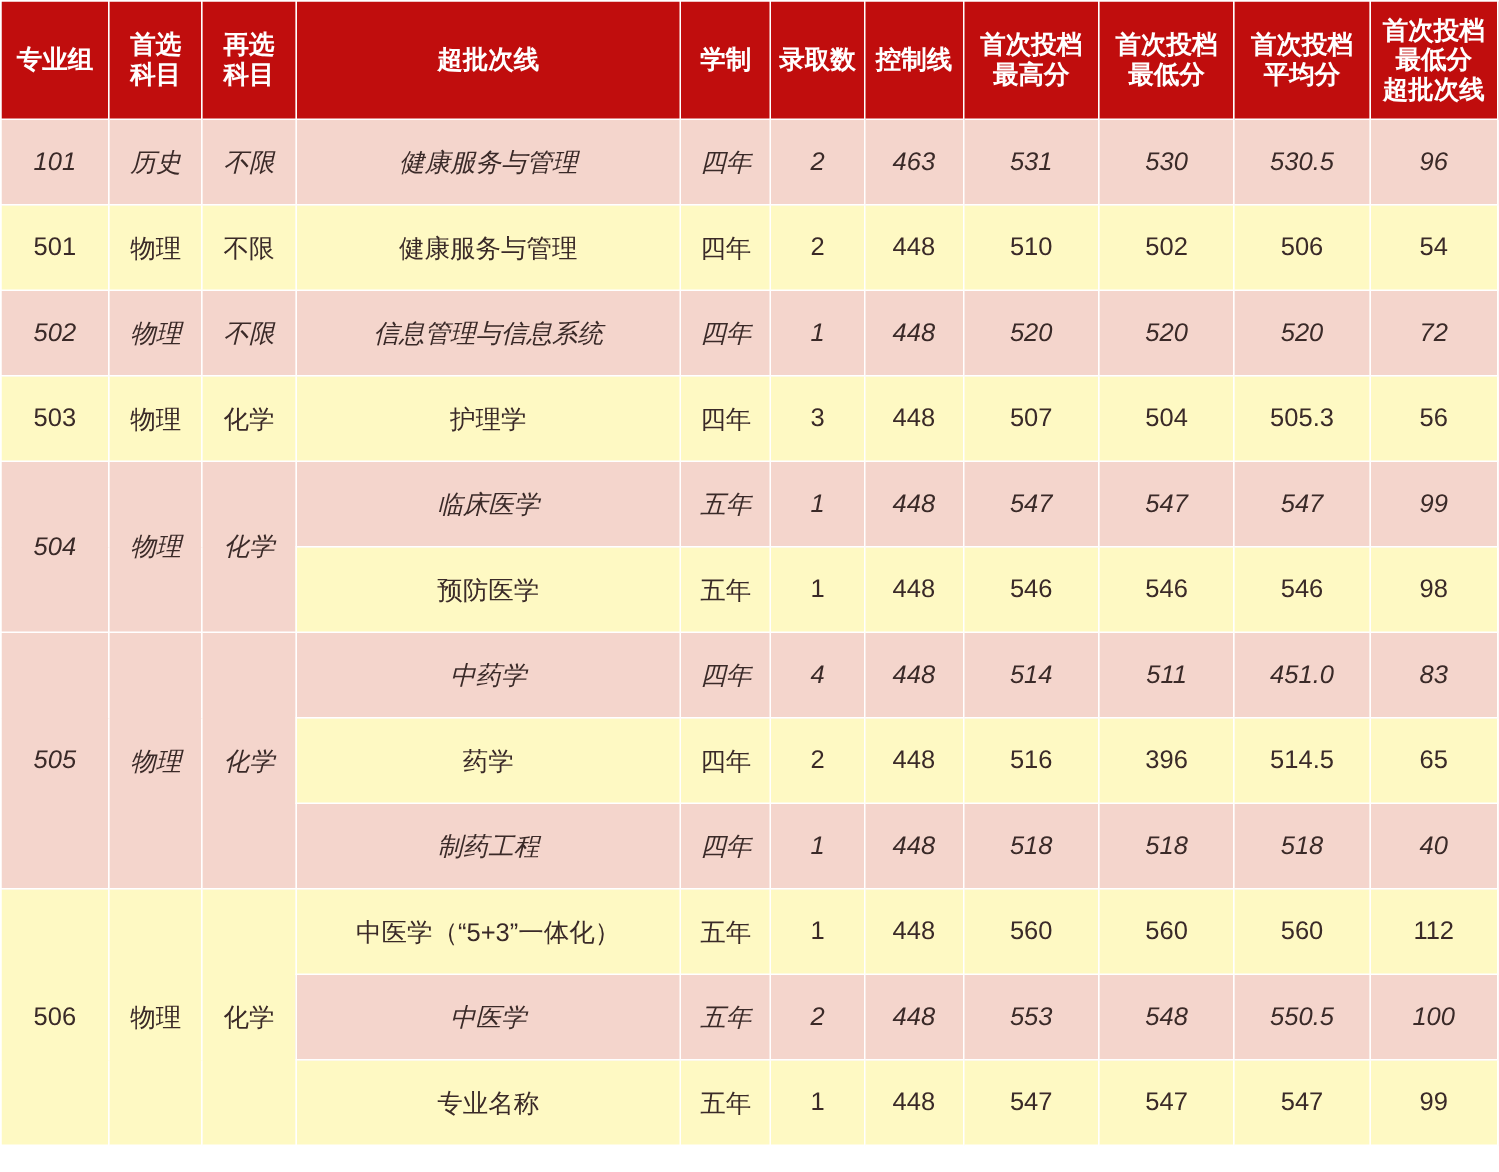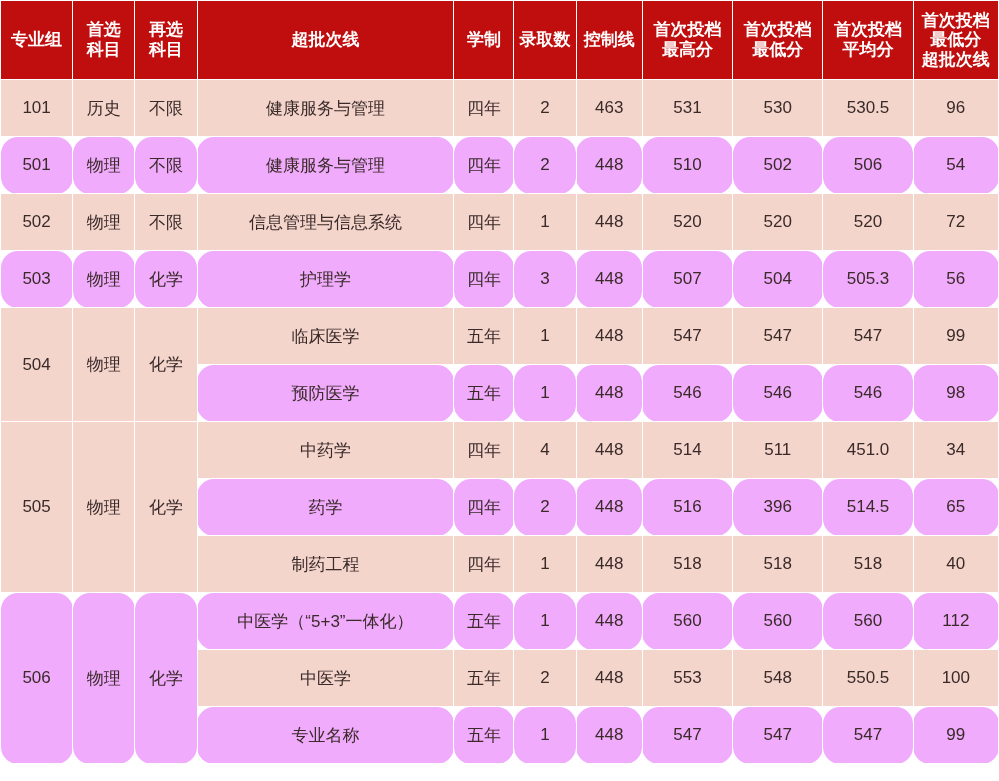--- a/index.html
+++ b/index.html
@@ -35,24 +35,24 @@
     height: 74px;
     line-height: 1.15;
     padding: 2px 1px;
   }
   table.score-table thead th .hl {
     display: block;
   }
   
   tr.r-dark td {
     background: #f4d5cc;
+    font-style: italic;
   }
   tr.r-light td {
-    background: #f0abfc;
-    border-radius: 17px;
+    background: #fef9c3;
   }
   td.major-name {
     font-size: 17px;
   }
   tr.data-row td {
     height: 56px;
   }
   col.c-group { width: 72px; }
   col.c-first { width: 62px; }
   col.c-second { width: 62px; }
@@ -206,21 +206,21 @@
         <td rowspan="3">505</td>
         <td rowspan="3">物理</td>
         <td rowspan="3">化学</td>
         <td class="major-name">中药学</td>
         <td>四年</td>
         <td>4</td>
         <td>448</td>
         <td>514</td>
         <td>511</td>
         <td>451.0</td>
-        <td>34</td>
+        <td>83</td>
       </tr>
       <tr class="data-row r-light">
         <td class="major-name">药学</td>
         <td>四年</td>
         <td>2</td>
         <td>448</td>
         <td>516</td>
         <td>396</td>
         <td>514.5</td>
         <td>65</td>

